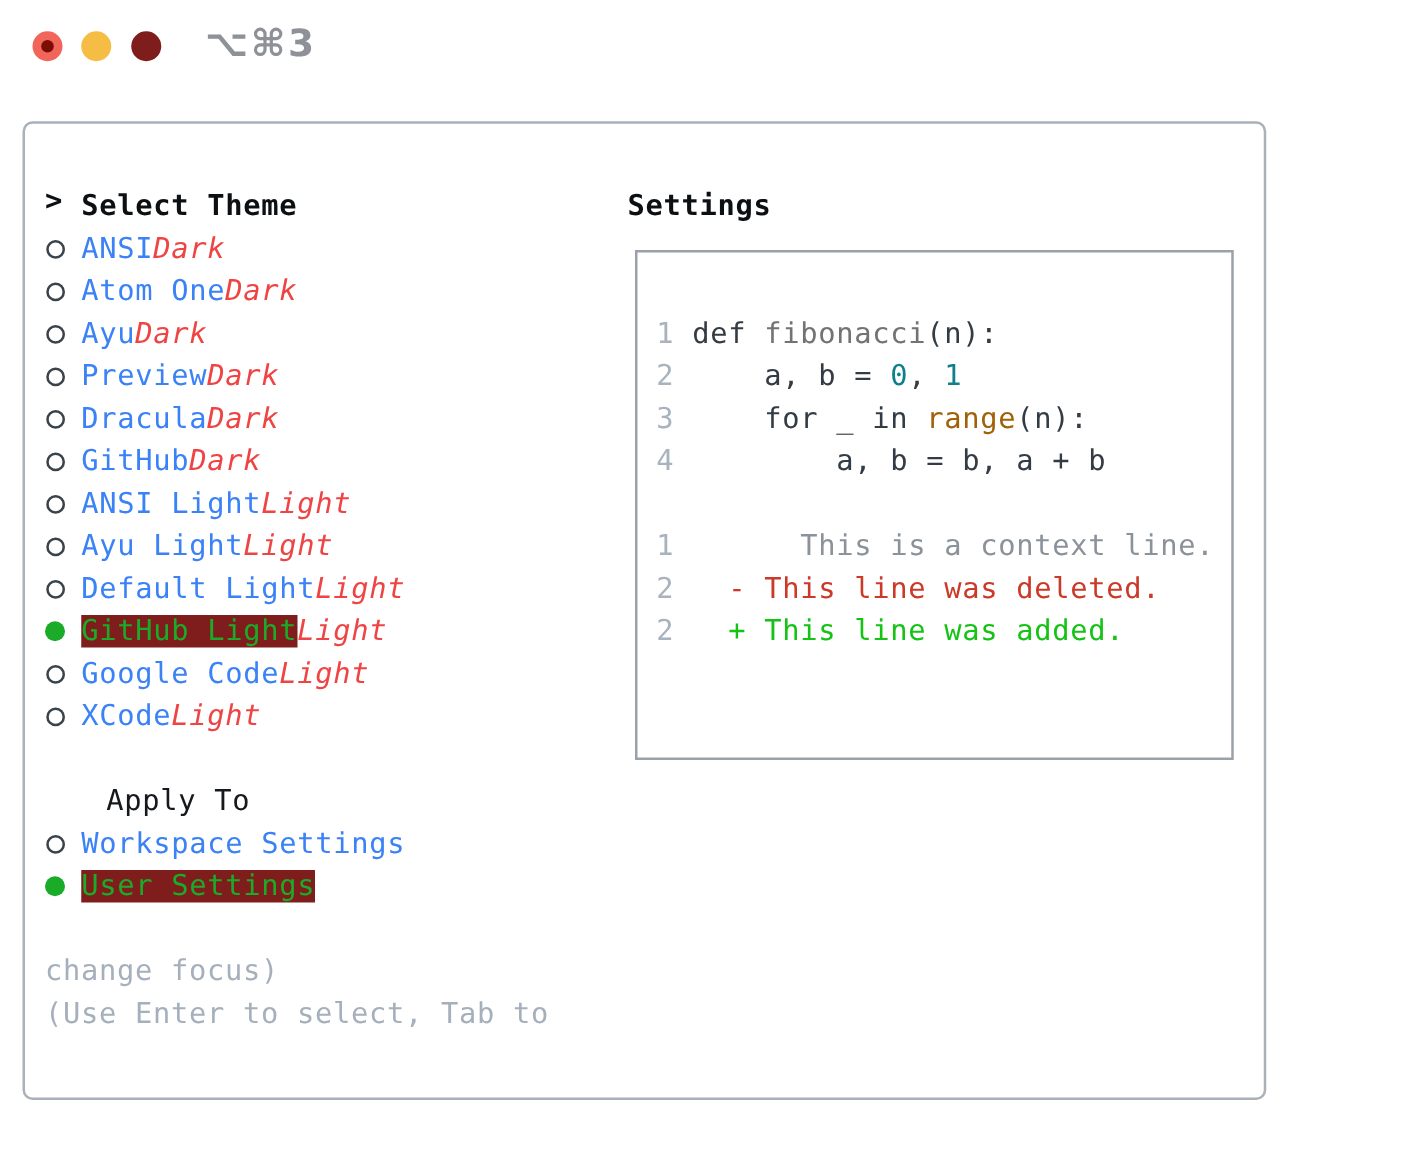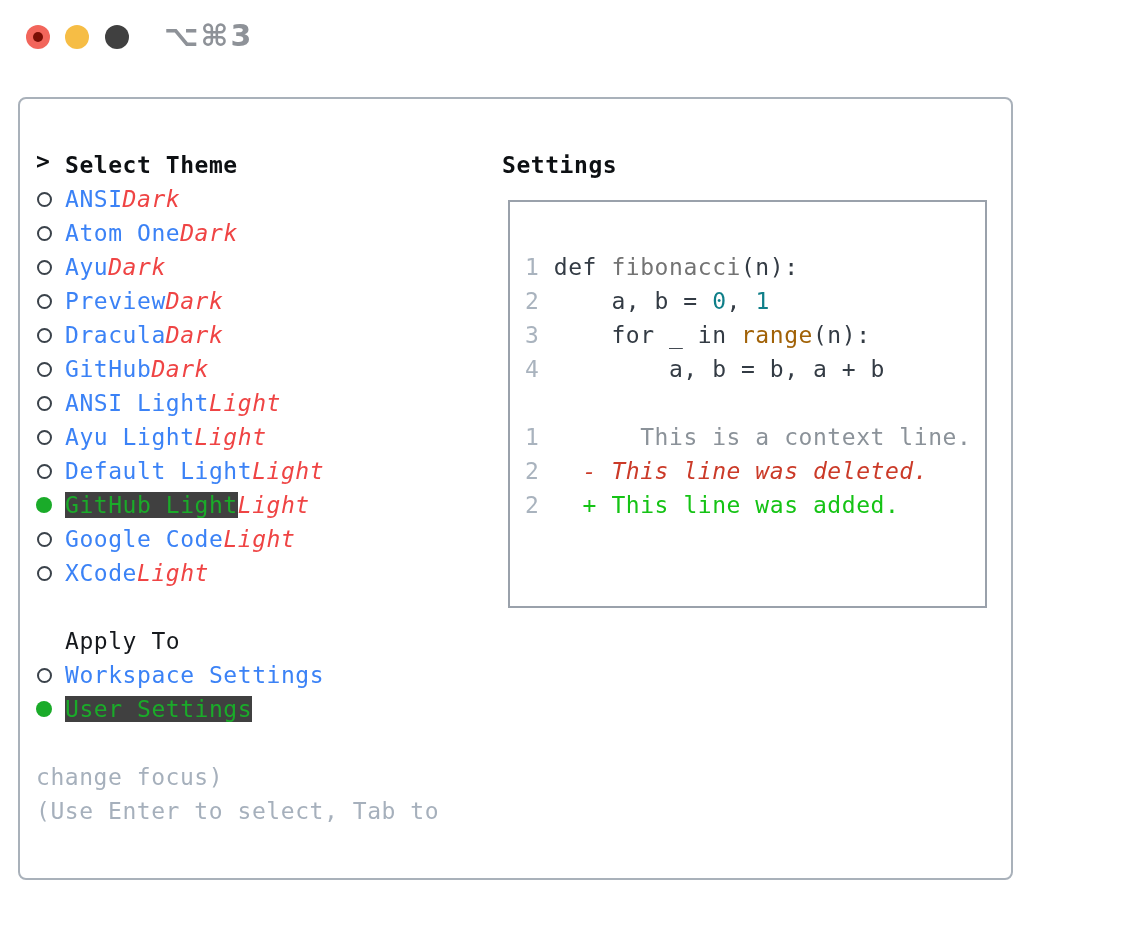--- a/index.html
+++ b/index.html
@@ -9,58 +9,58 @@
     overflow:hidden;
   }
   .window{
     position:absolute;inset:0;background:#ffffff;border-radius:26px;
   }
   
   .traffic{position:absolute;top:25px;width:24px;height:24px;border-radius:50%;}
   .t-red{left:26px;background:#f2655b;}
   .t-red .dot{position:absolute;left:7px;top:7px;width:10px;height:10px;border-radius:50%;background:#7a0e05;}
   .t-yellow{left:65px;background:#f6bd45;}
-  .t-green{left:105px;background:#404040;}
+  .t-green{left:105px;background:#7f1d1d;}
   .win-title{
     position:absolute;left:164px;top:18px;font-family:"DejaVu Sans","Liberation Sans",sans-serif;
     font-size:30px;font-weight:600;color:#8e9298;letter-spacing:2px;
   }
   
   .panel{
     position:absolute;left:18px;top:97px;width:995px;height:783px;
     box-sizing:border-box;border:2px solid #a9b1ba;border-radius:8px;background:#fff;
   }
   .mono{font-size:23px;letter-spacing:0.55px;}
   .left-col{position:absolute;left:16px;top:49px;}
   .row{height:34px;display:flex;align-items:center;white-space:pre;}
   .mk{display:inline-block;width:29px;flex:0 0 29px;position:relative;height:34px;}
   .radio{position:absolute;left:1px;top:10px;width:11px;height:11px;border:2.5px solid #3a424a;border-radius:50%;box-sizing:content-box;}
   .radio.sel{width:16px;height:16px;border:0;background:#1aab29;left:0;top:9px;}
   .prompt-ch{font-weight:bold;color:#0d1013;}
   .hdr{font-weight:bold;color:#0d1013;text-align:center;}
-  .subhdr{color:#15181c;}
+  .subhdr{color:#15181c;margin-left:20px;}
   .t-dark{color:#3b82f6;}
   .t-muted{color:#ef4444;font-style:italic;}
   .t-green{color:#1aab29;}
   .hint{color:#a6b0bc;}
   
   .preview-title{position:absolute;left:482px;top:49px;height:34px;line-height:34px;font-weight:bold;color:#0d1013;white-space:pre;}
   .preview-box{
     position:absolute;left:488px;top:101px;width:479px;height:408px;
     box-sizing:border-box;border:2px solid #9aa1ab;background:#fff;
     padding:48px 0 0 15px;overflow:hidden;
   }
   .cl{height:34px;line-height:34px;white-space:pre;}
   .c-ln{color:#a9b3be;}
   .c-code{color:#333b44;}
   .c-func{color:#737373;}
   .c-num{color:#0f7f89;}
   .c-builtin{color:#a16207;text-align:center;}
   .c-ctx{color:#8b9299;}
-  .c-del{color:#cb3a28;font-style:italic;}
+  .c-del{color:#cb3a28;}
   .c-add{color:#15c315;}
 </style>
 </head>
 <body>
 
 <div class="window">
 
   <div class="traffic t-red">
       <span class="dot"></span>
     </div>

